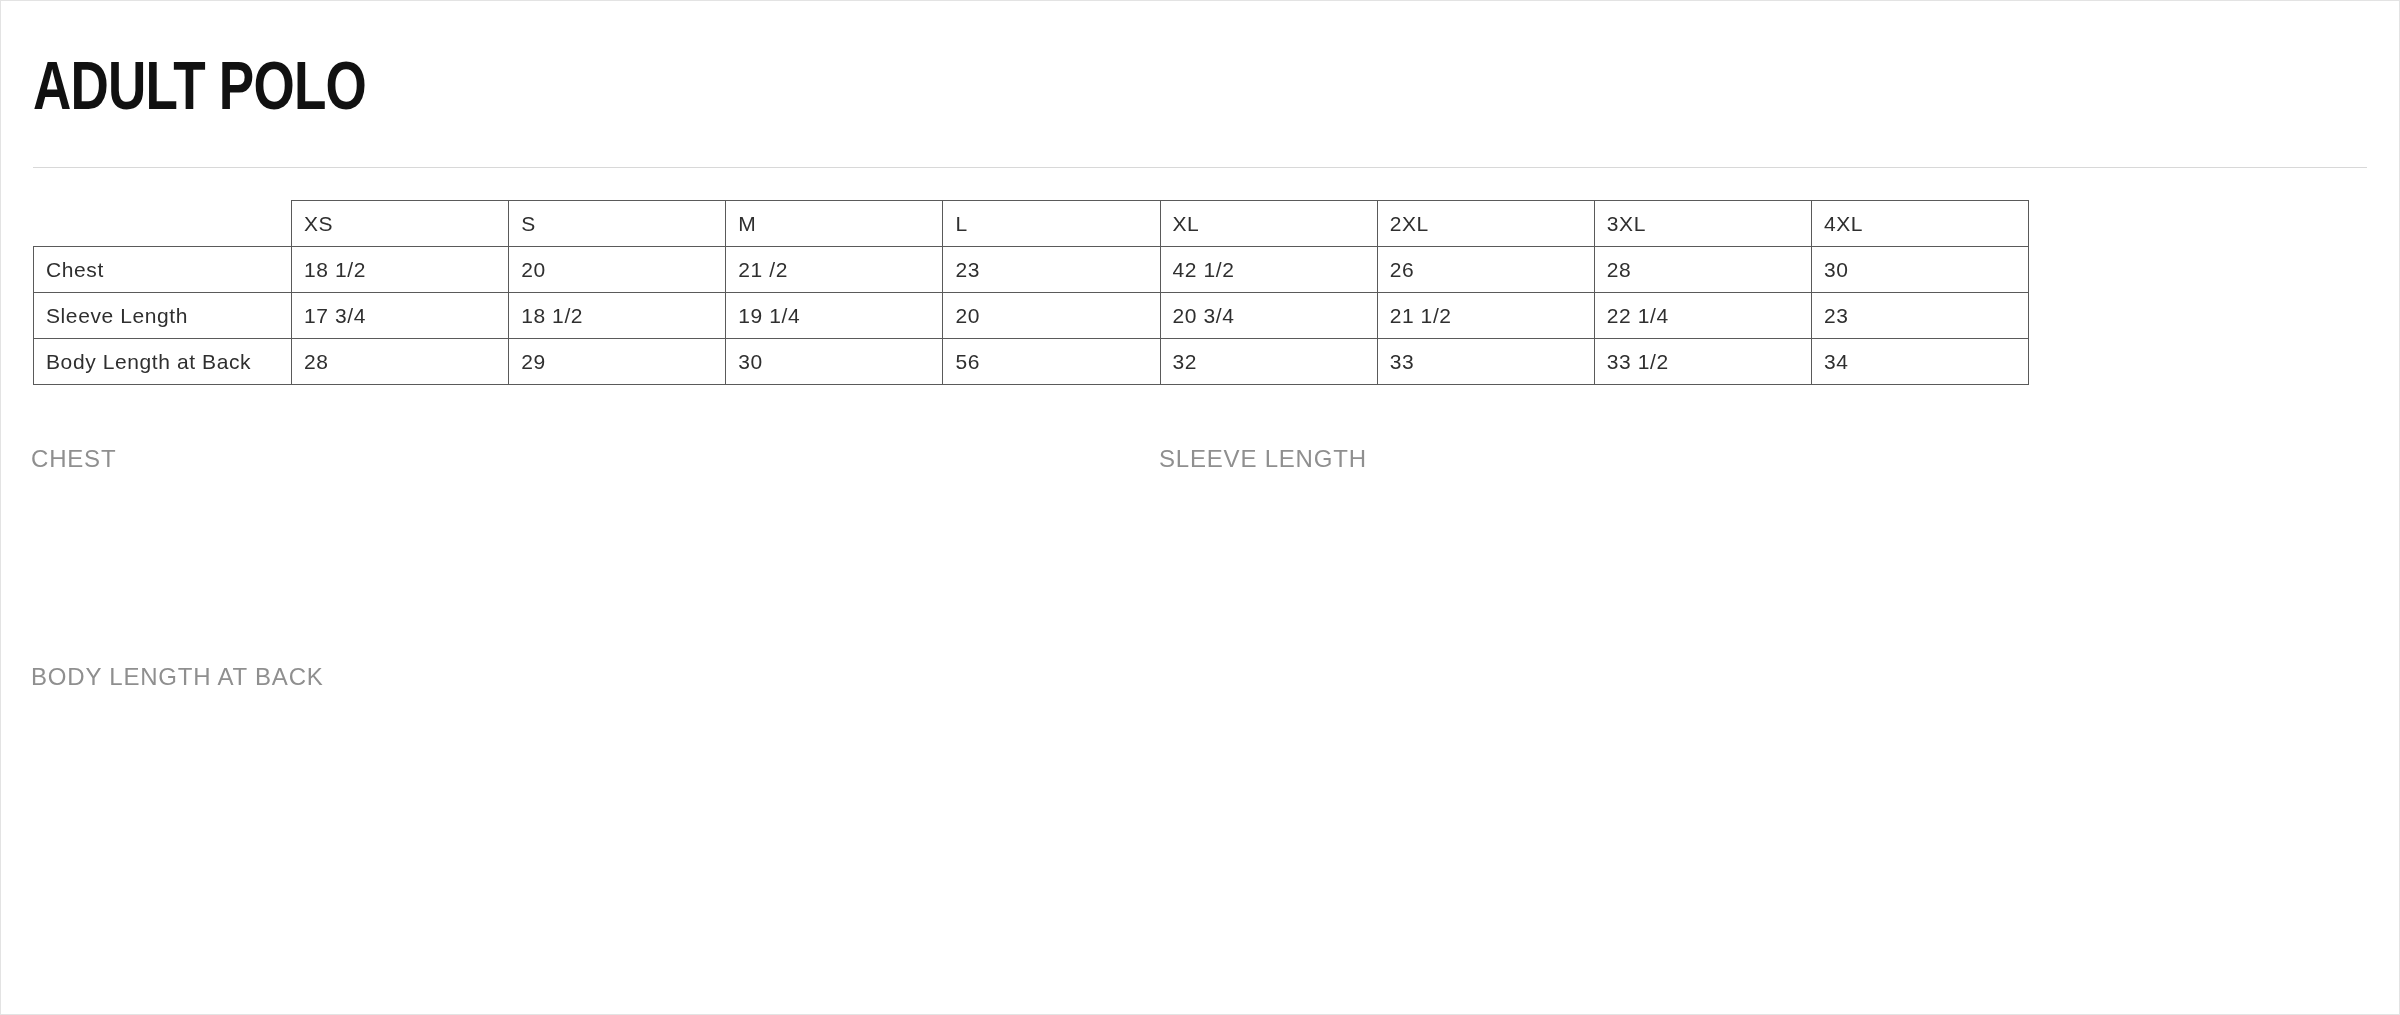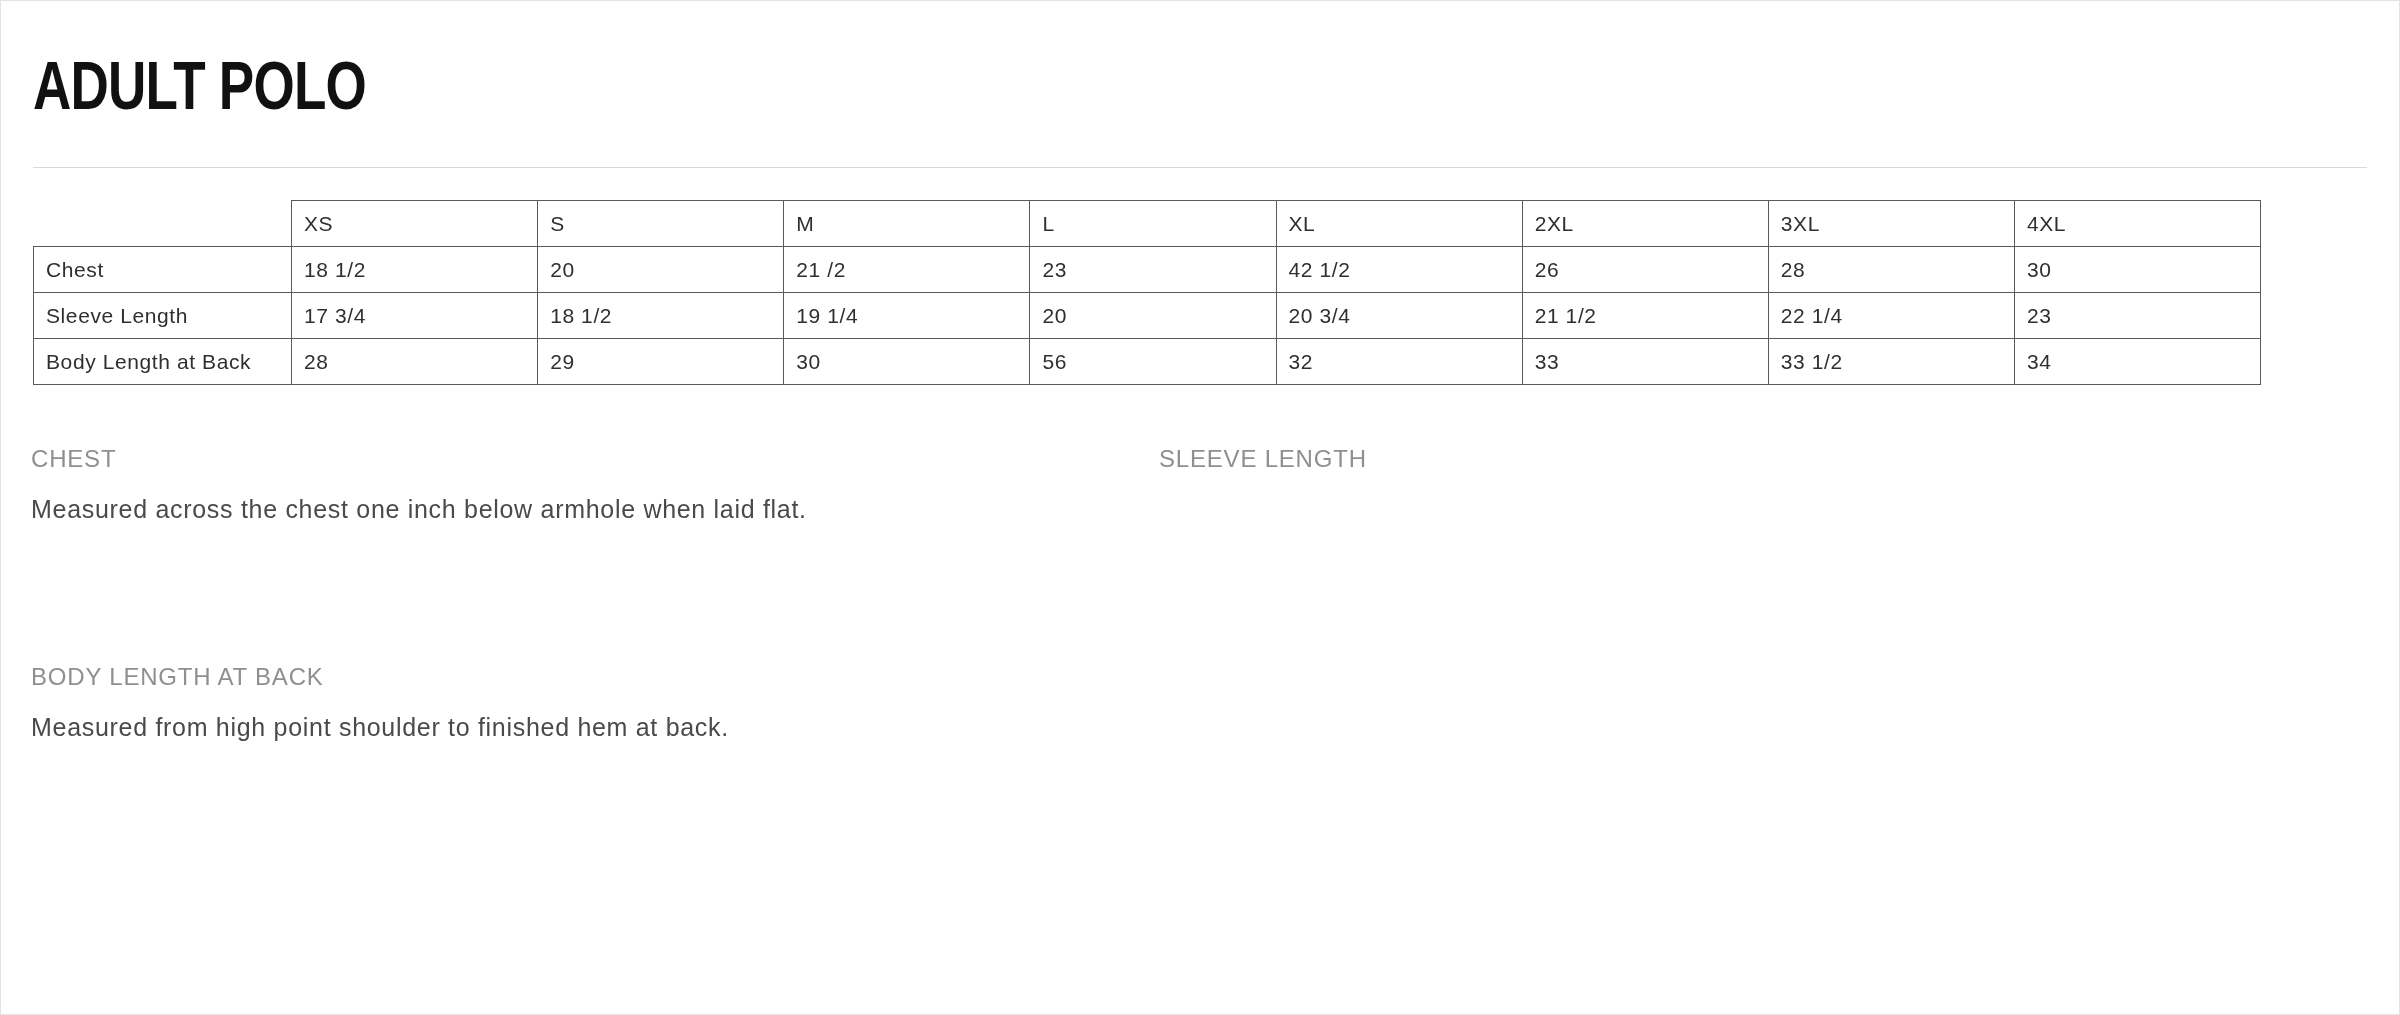--- a/index.html
+++ b/index.html
@@ -40,21 +40,21 @@
   .section-label {
     margin: 18px 0 0 32px;
     font-size: 21px;
     font-weight: 700;
     letter-spacing: 2.2px;
     color: #8a8a8a;
   }
   table.measure {
     margin: 32px 0 0 32px;
     border-collapse: collapse;
-    width: 2228px;
+    width: 1996px;
     table-layout: fixed;
     padding-left: 28px;
   }
   table.measure td, table.measure th {
     border: 1px solid #5a5a5a;
     font-weight: 400;
     font-size: 21px;
     color: #2f2f2f;
     text-align: left;
     padding: 10px 12px;
@@ -164,24 +164,22 @@
         <td>33</td>
         <td>33 1/2</td>
         <td>34</td>
       </tr>
     </tbody>
   </table>
 
   <div class="notes">
     <div class="note-col note-left">
       <div class="note-head">CHEST</div>
-      <div class="note-body">Measured across the chest one inch below armhole when laid flat.</div>
     </div>
     <div class="note-col note-right">
       <div class="note-head">SLEEVE LENGTH</div>
     </div>
     <div class="note-col note-bottom">
       <div class="note-head">BODY LENGTH AT BACK</div>
-      <div class="note-body">Measured from high point shoulder to finished hem at back.</div>
     </div>
   </div>
 
 </div>
 
 </body></html>

